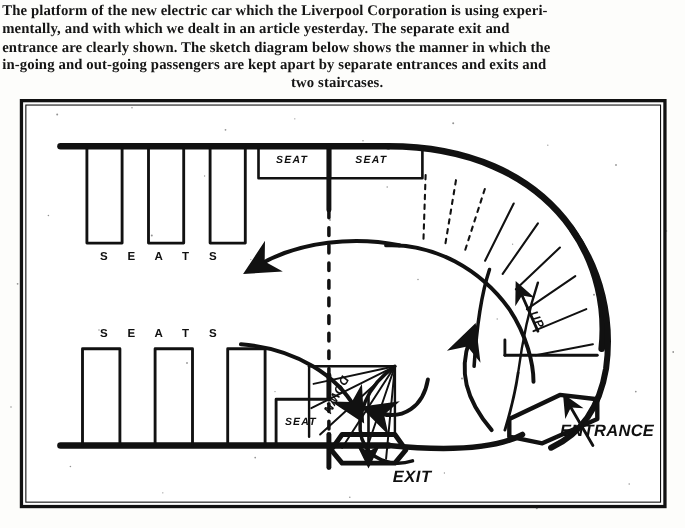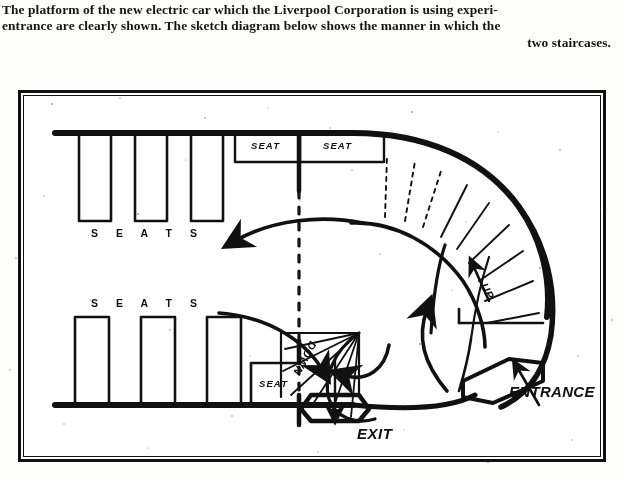--- a/index.html
+++ b/index.html
@@ -33,21 +33,21 @@
     font-size: 13.4px;
     line-height: 16.3px;
     color: #151515;
     white-space: nowrap;
     letter-spacing: 0.1px;
   }
   #article .line.justify {
     display: block;
   }
   #article .line.center {
-    text-align: right;
+    text-align: center;
     padding-right: 10px;
   }
 
   
   #frame-outer {
     position: absolute;
     left: 18px;
     top: 90px;
     width: 588px;
     height: 372px;
@@ -124,21 +124,23 @@
     opacity: 0.5;
   }
 </style>
 </head>
 <body>
 
 <div id="page">
 
   <div id="article">
     <div class="line justify">The platform of the new electric car which the Liverpool Corporation is using experi-</div>
+    <div class="line justify">mentally, and with which we dealt in an article yesterday.    The separate exit and</div>
     <div class="line justify">entrance are clearly shown.    The sketch diagram below shows the manner in which the</div>
+    <div class="line justify">in-going and out-going passengers are kept apart by separate entrances and exits and</div>
     <div class="line center">two staircases.</div>
   </div>
 
   <div id="frame-outer"></div>
   <div id="frame-inner"></div>
 
   <div id="drawing">
     <svg viewBox="0 0 578 362" xmlns="http://www.w3.org/2000/svg">
 
       <defs>

